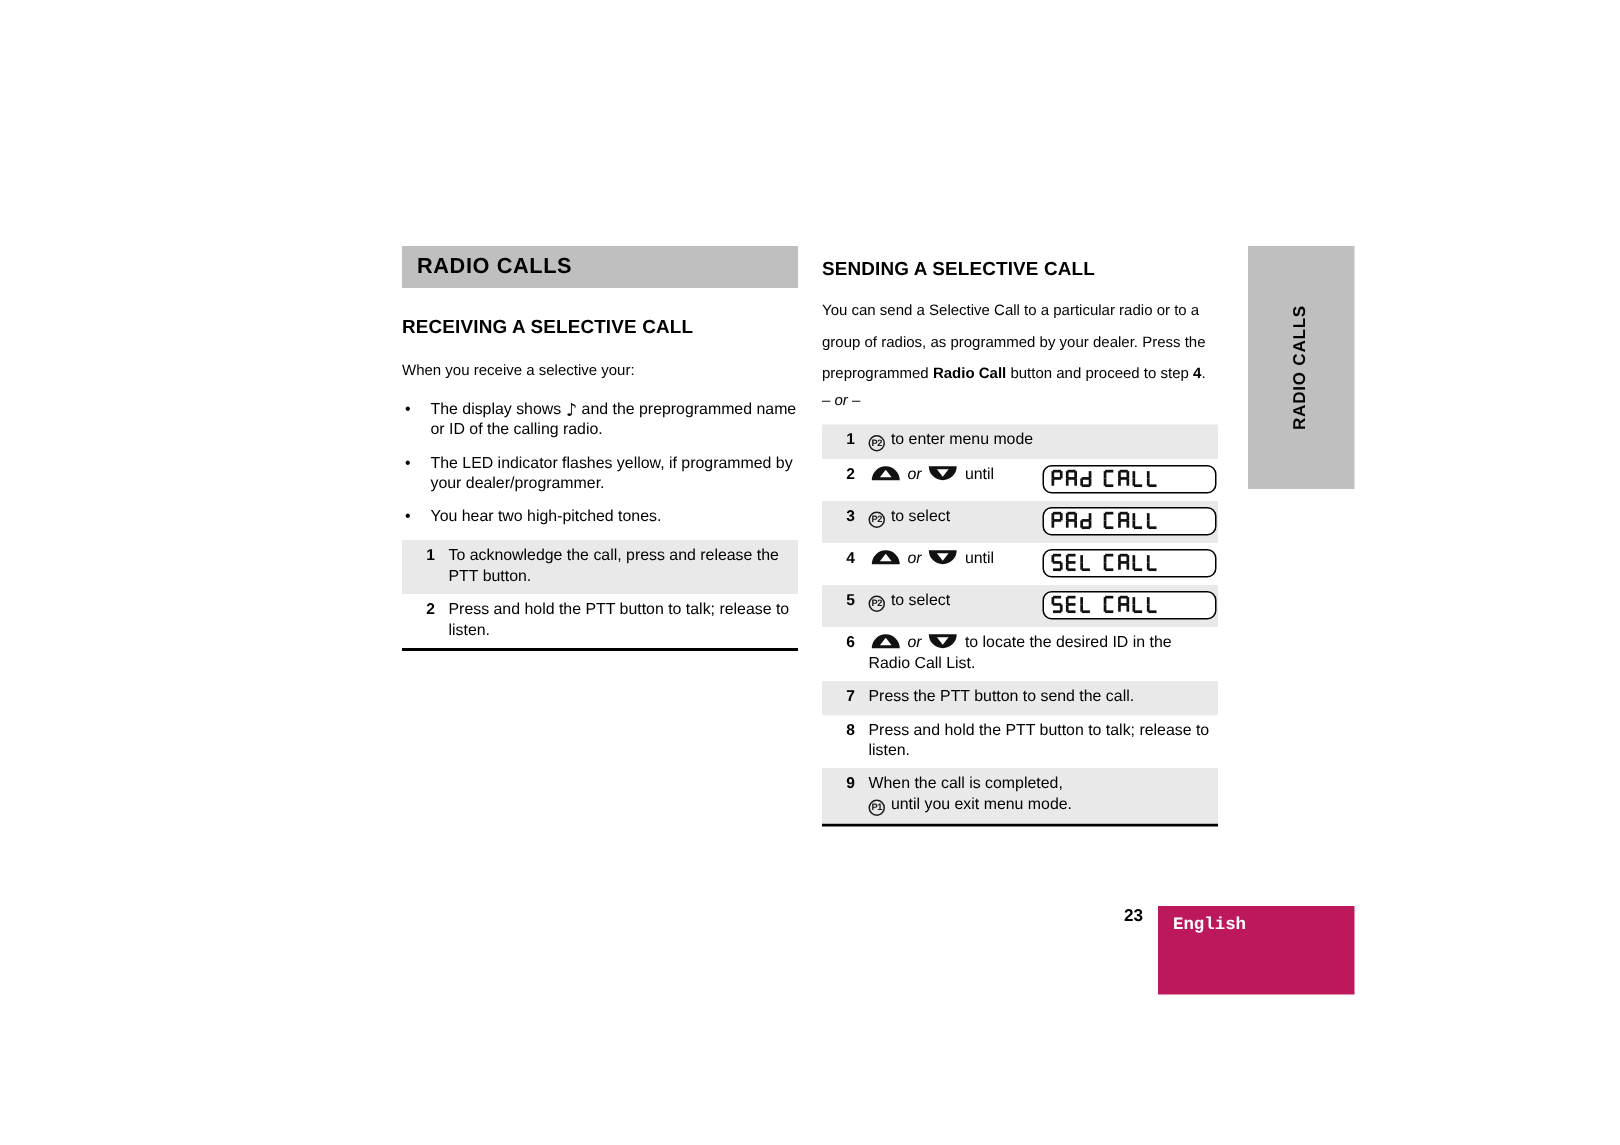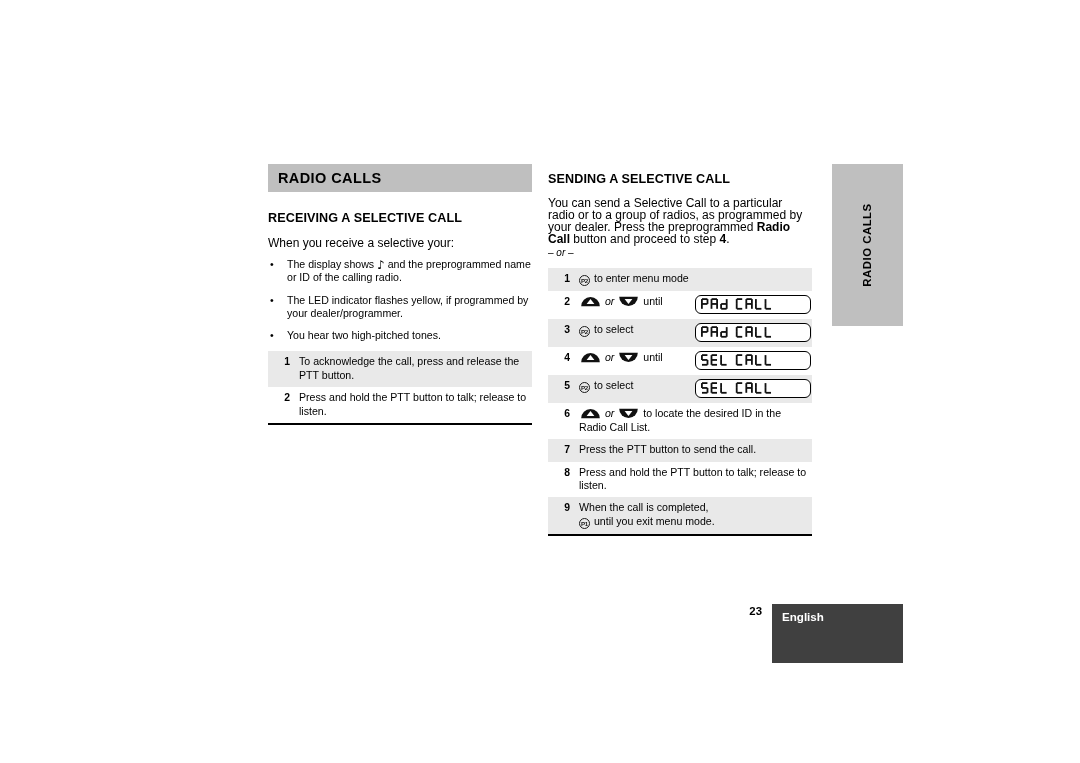--- a/index.html
+++ b/index.html
@@ -54,22 +54,22 @@
     font-weight: bold;
     letter-spacing: 0.1px;
     margin-top: 19px;
     margin-bottom: 0;
   }
   .col-right .section-title {
     margin-top: 8px;
   }
 
   .body-text {
-    font-size: 12px;
-    line-height: 12px;
+    font-size: 10px;
+    line-height: 21px;
     margin-top: 12px;
   }
   .body-text.tight {
     margin-top: 11px;
   }
 
   
   .bullets {
     margin-top: 9px;
   }
@@ -231,21 +231,22 @@
     text-align: right;
     font-size: 11.4px;
     font-weight: bold;
   }
   .footer-lang {
     position: absolute;
     left: 772px;
     top: 604px;
     width: 131px;
     height: 59px;
-    background: #404040;
+    background: #be185d;
+    font-family: Liberation Mono, monospace;
   }
   .footer-lang-label {
     position: absolute;
     left: 10px;
     top: 6px;
     color: #ffffff;
     font-size: 11.6px;
     font-weight: bold;
   }
 </style>

